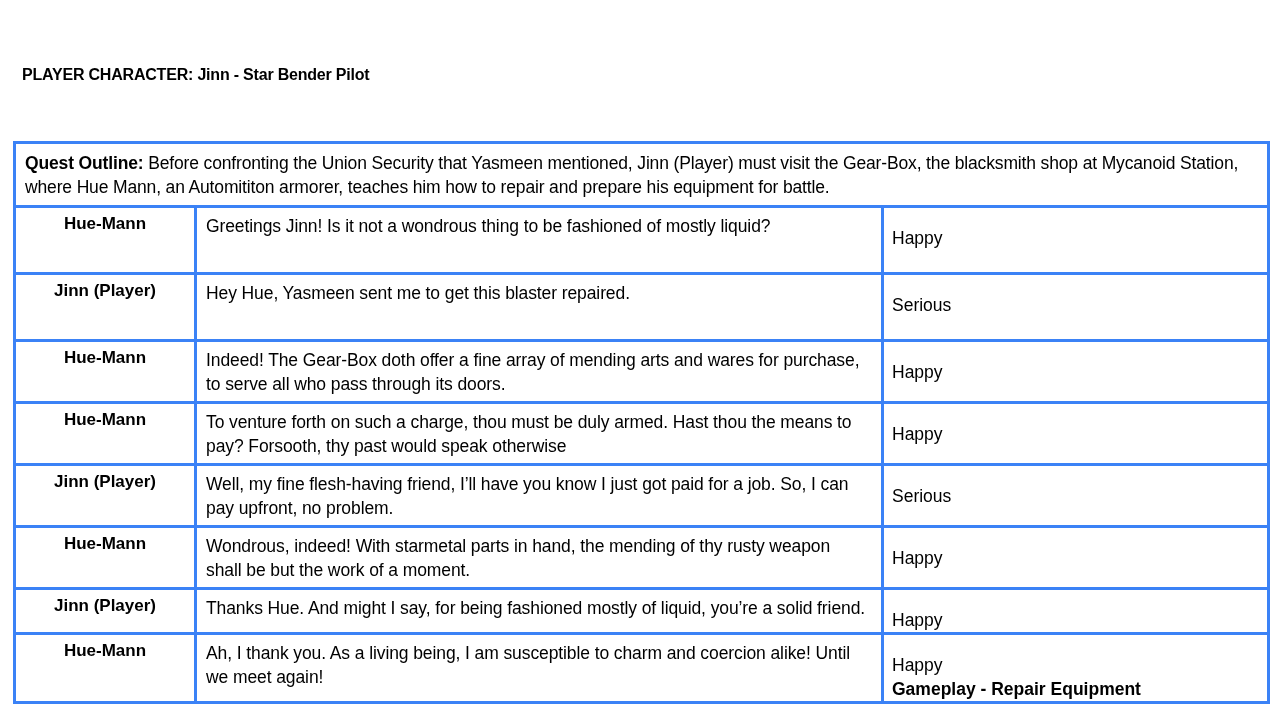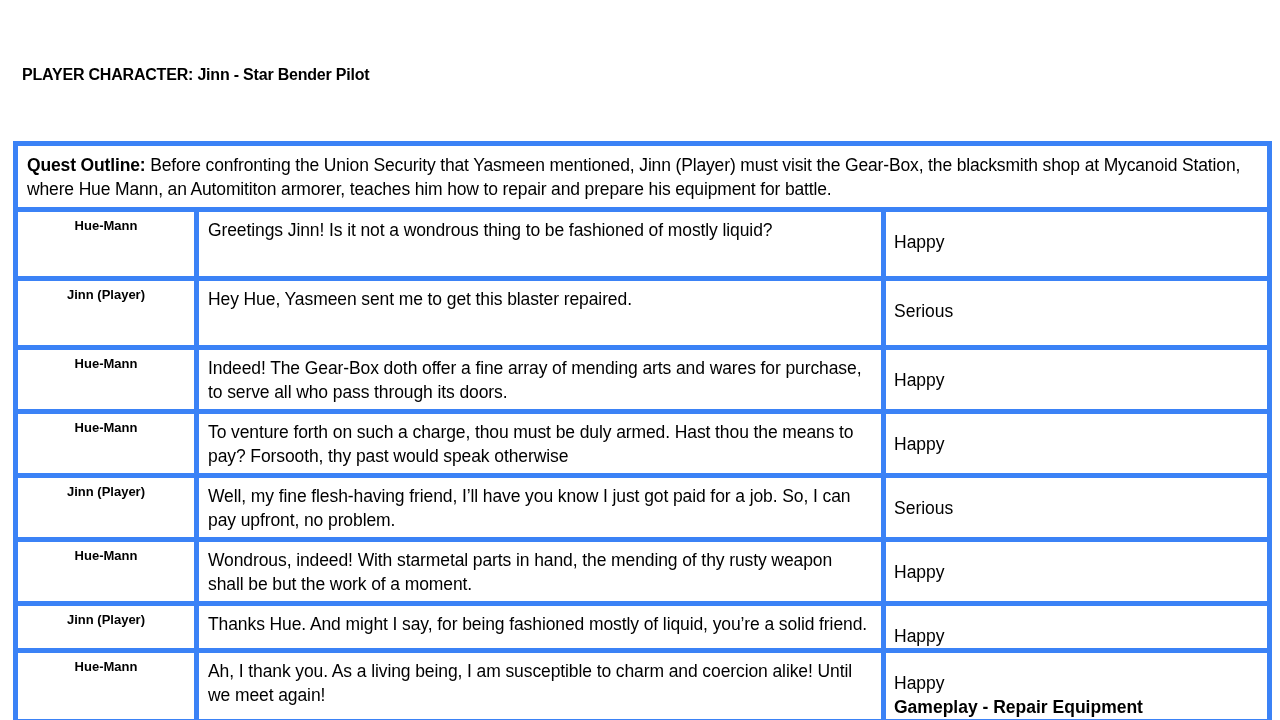--- a/index.html
+++ b/index.html
@@ -11,27 +11,27 @@
     position: absolute; left: 22px; top: 19px;
     font-weight: bold; font-size: 16px; line-height: 22px;
     letter-spacing: -0.2px;
     margin-top: 45px;
   }
   table {
     position: absolute; left: 13px; top: 141px;
     width: 1254px; border-collapse: collapse; table-layout: fixed;
     font-size: 17.5px;
   }
-  td, th { border: 5px solid #3b82f6; vertical-align: top; }
+  td, th { border: 3px solid #3b82f6; vertical-align: top; }
   td.outline { padding: 7px 9px 6px 9px; line-height: 24px; letter-spacing: -0.15px; }
   th {
     background: #cfdcee; font-weight: bold; text-align: center;
     height: 45px; padding: 6px 8px 0 8px; font-size: 16.5px;
   }
-  td.char { font-weight: bold; text-align: center; padding: 6px 8px 0 8px; font-size: 13px; }
+  td.char { font-weight: bold; text-align: center; padding: 6px 8px 0 8px; font-size: 17px; }
   td.dia { padding: 6px 13px 5px 9px; line-height: 24px; letter-spacing: -0.1px; }
   td.face { text-align: left; padding: 18px 8px 0 8px; line-height: 24px; }
   tr.r1 td { height: 46px; }
   .gp { font-weight: bold; display: block; }
 </style>
 </head>
 <body>
 
 <div class="header-lines">
   <div>PLAYER CHARACTER: Jinn - Star Bender Pilot</div>

